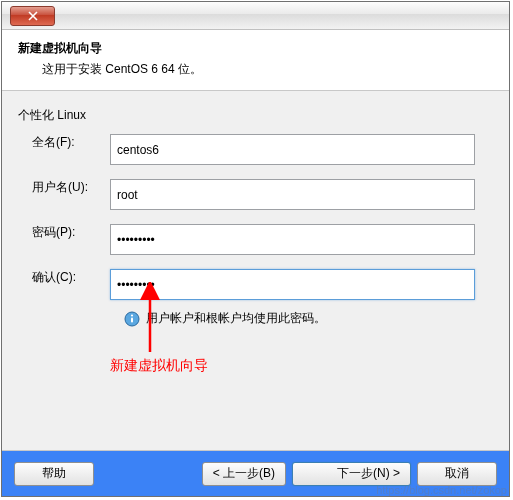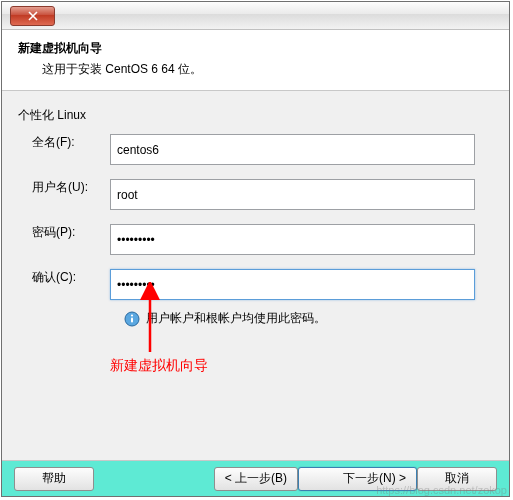--- a/index.html
+++ b/index.html
@@ -112,38 +112,39 @@
   .annotation {
     position: absolute;
     left: 108px;
     top: 355px;
     color: #ff0000;
     font-size: 14px;
   }
   .footer {
     position: absolute;
     left: 0; right: 0; bottom: 0;
-    height: 36px;
+    height: 46px;
     border-top: 1px solid #c8c8c8;
-    background: #5eead4;
+    background: #3b82f6;
     display: flex;
     align-items: center;
     padding: 0 12px;
   }
   .footer-spacer { flex: 1; }
   .btn {
     height: 24px;
     min-width: 80px;
     background: linear-gradient(to bottom, #fdfdfd, #e2e2e2);
     border: 1px solid #8e8f8f;
     border-radius: 3px;
     font-size: 12px;
     font-family: inherit;
     cursor: pointer;
     padding: 0 10px;
+    margin-left: 6px;
     display: inline-flex;
     align-items: center;
     justify-content: center;
     color: #000;
   }
   .btn.help { margin-left: 0; }
   .btn.next {
     border-color: #3c7fb1;
     box-shadow: 0 0 1px #3c7fb1;
     padding-left: 44px;

